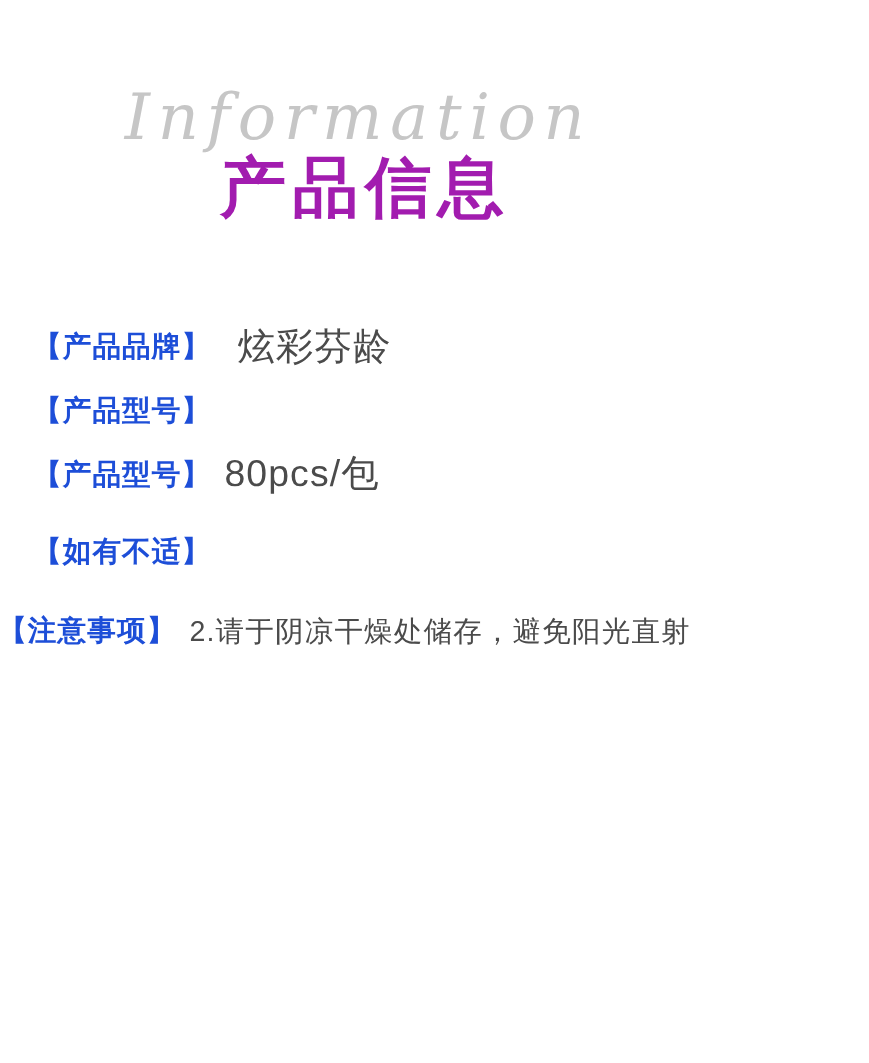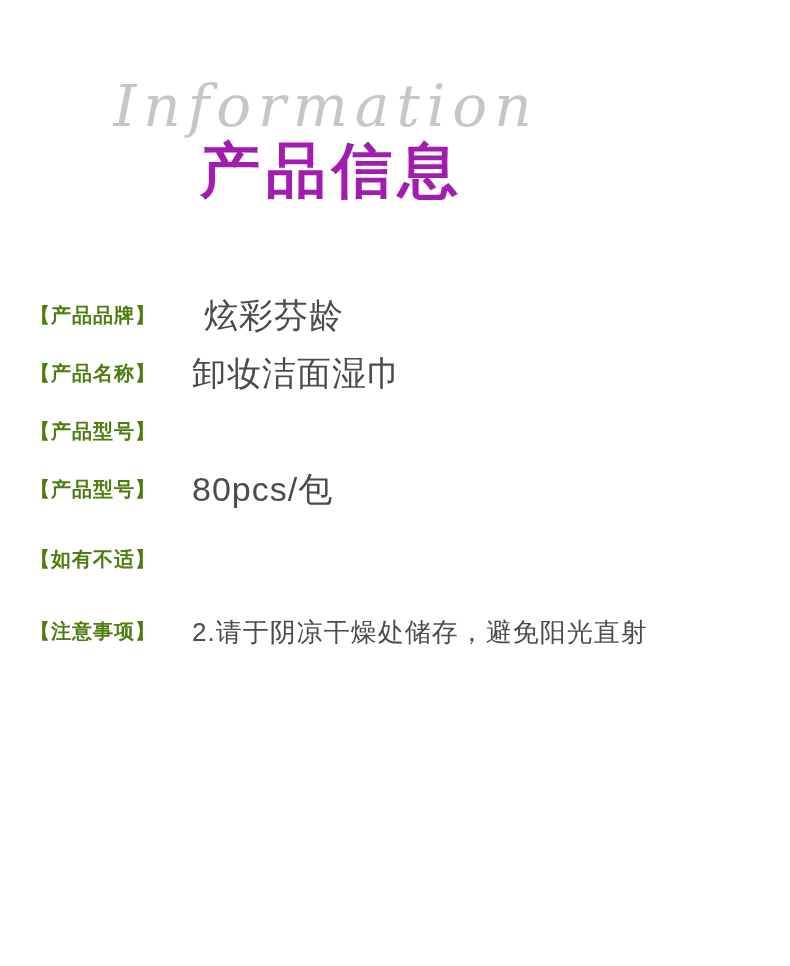--- a/index.html
+++ b/index.html
@@ -35,23 +35,23 @@
     margin-left: 12px;
   }
 
   
   .content { margin-top: 96px; padding-left: 30px; padding-right: 24px; }
 
   .row { display: flex; align-items: flex-start; }
   .spec-row { margin-bottom: 24px; line-height: 34px; }
   .label {
     flex: 0 0 150px;
-    font-size: 20px;
+    font-size: 26px;
     font-weight: 700;
-    color: #4d7c0f;
+    color: #1d4ed8;
     white-space: nowrap;
     letter-spacing: 1px;
   }
   .value {
     font-size: 34px;
     font-weight: 400;
     color: #4b4b4b;
     padding-left: 12px;
     letter-spacing: 1px;
   }
@@ -61,44 +61,40 @@
   .block .label { line-height: 50px; }
   .lines { padding-left: 12px; }
   .line {
     font-size: 26px;
     font-weight: 400;
     color: #4b4b4b;
     line-height: 50px;
     letter-spacing: 1px;
     white-space: nowrap;
   }
-  .notes-section { margin-top: 22px; }
+  .notes-section { margin-top: 22px; justify-content: flex-end; }
   .notes-section .line { line-height: 52px; }
 </style>
 </head>
 <body>
 
 <div class="page">
 
   <div class="header">
     <div class="script-heading">Information</div>
     <h1 class="page-title">产品信息</h1>
   </div>
 
   <div class="content">
 
     <div class="row spec-row first">
       <span class="label">【产品品牌】</span>
       <span class="value">炫彩芬龄</span>
     </div>
 
-    <div class="row spec-row">
-      <span class="label">【产品名称】</span>
-      <span class="value">卸妆洁面湿巾</span>
-    </div>
 
     <div class="row spec-row">
       <span class="label">【产品型号】</span>
     </div>
 
     <div class="row spec-row">
       <span class="label">【产品型号】</span>
       <span class="value">80pcs/包</span>
     </div>
 

